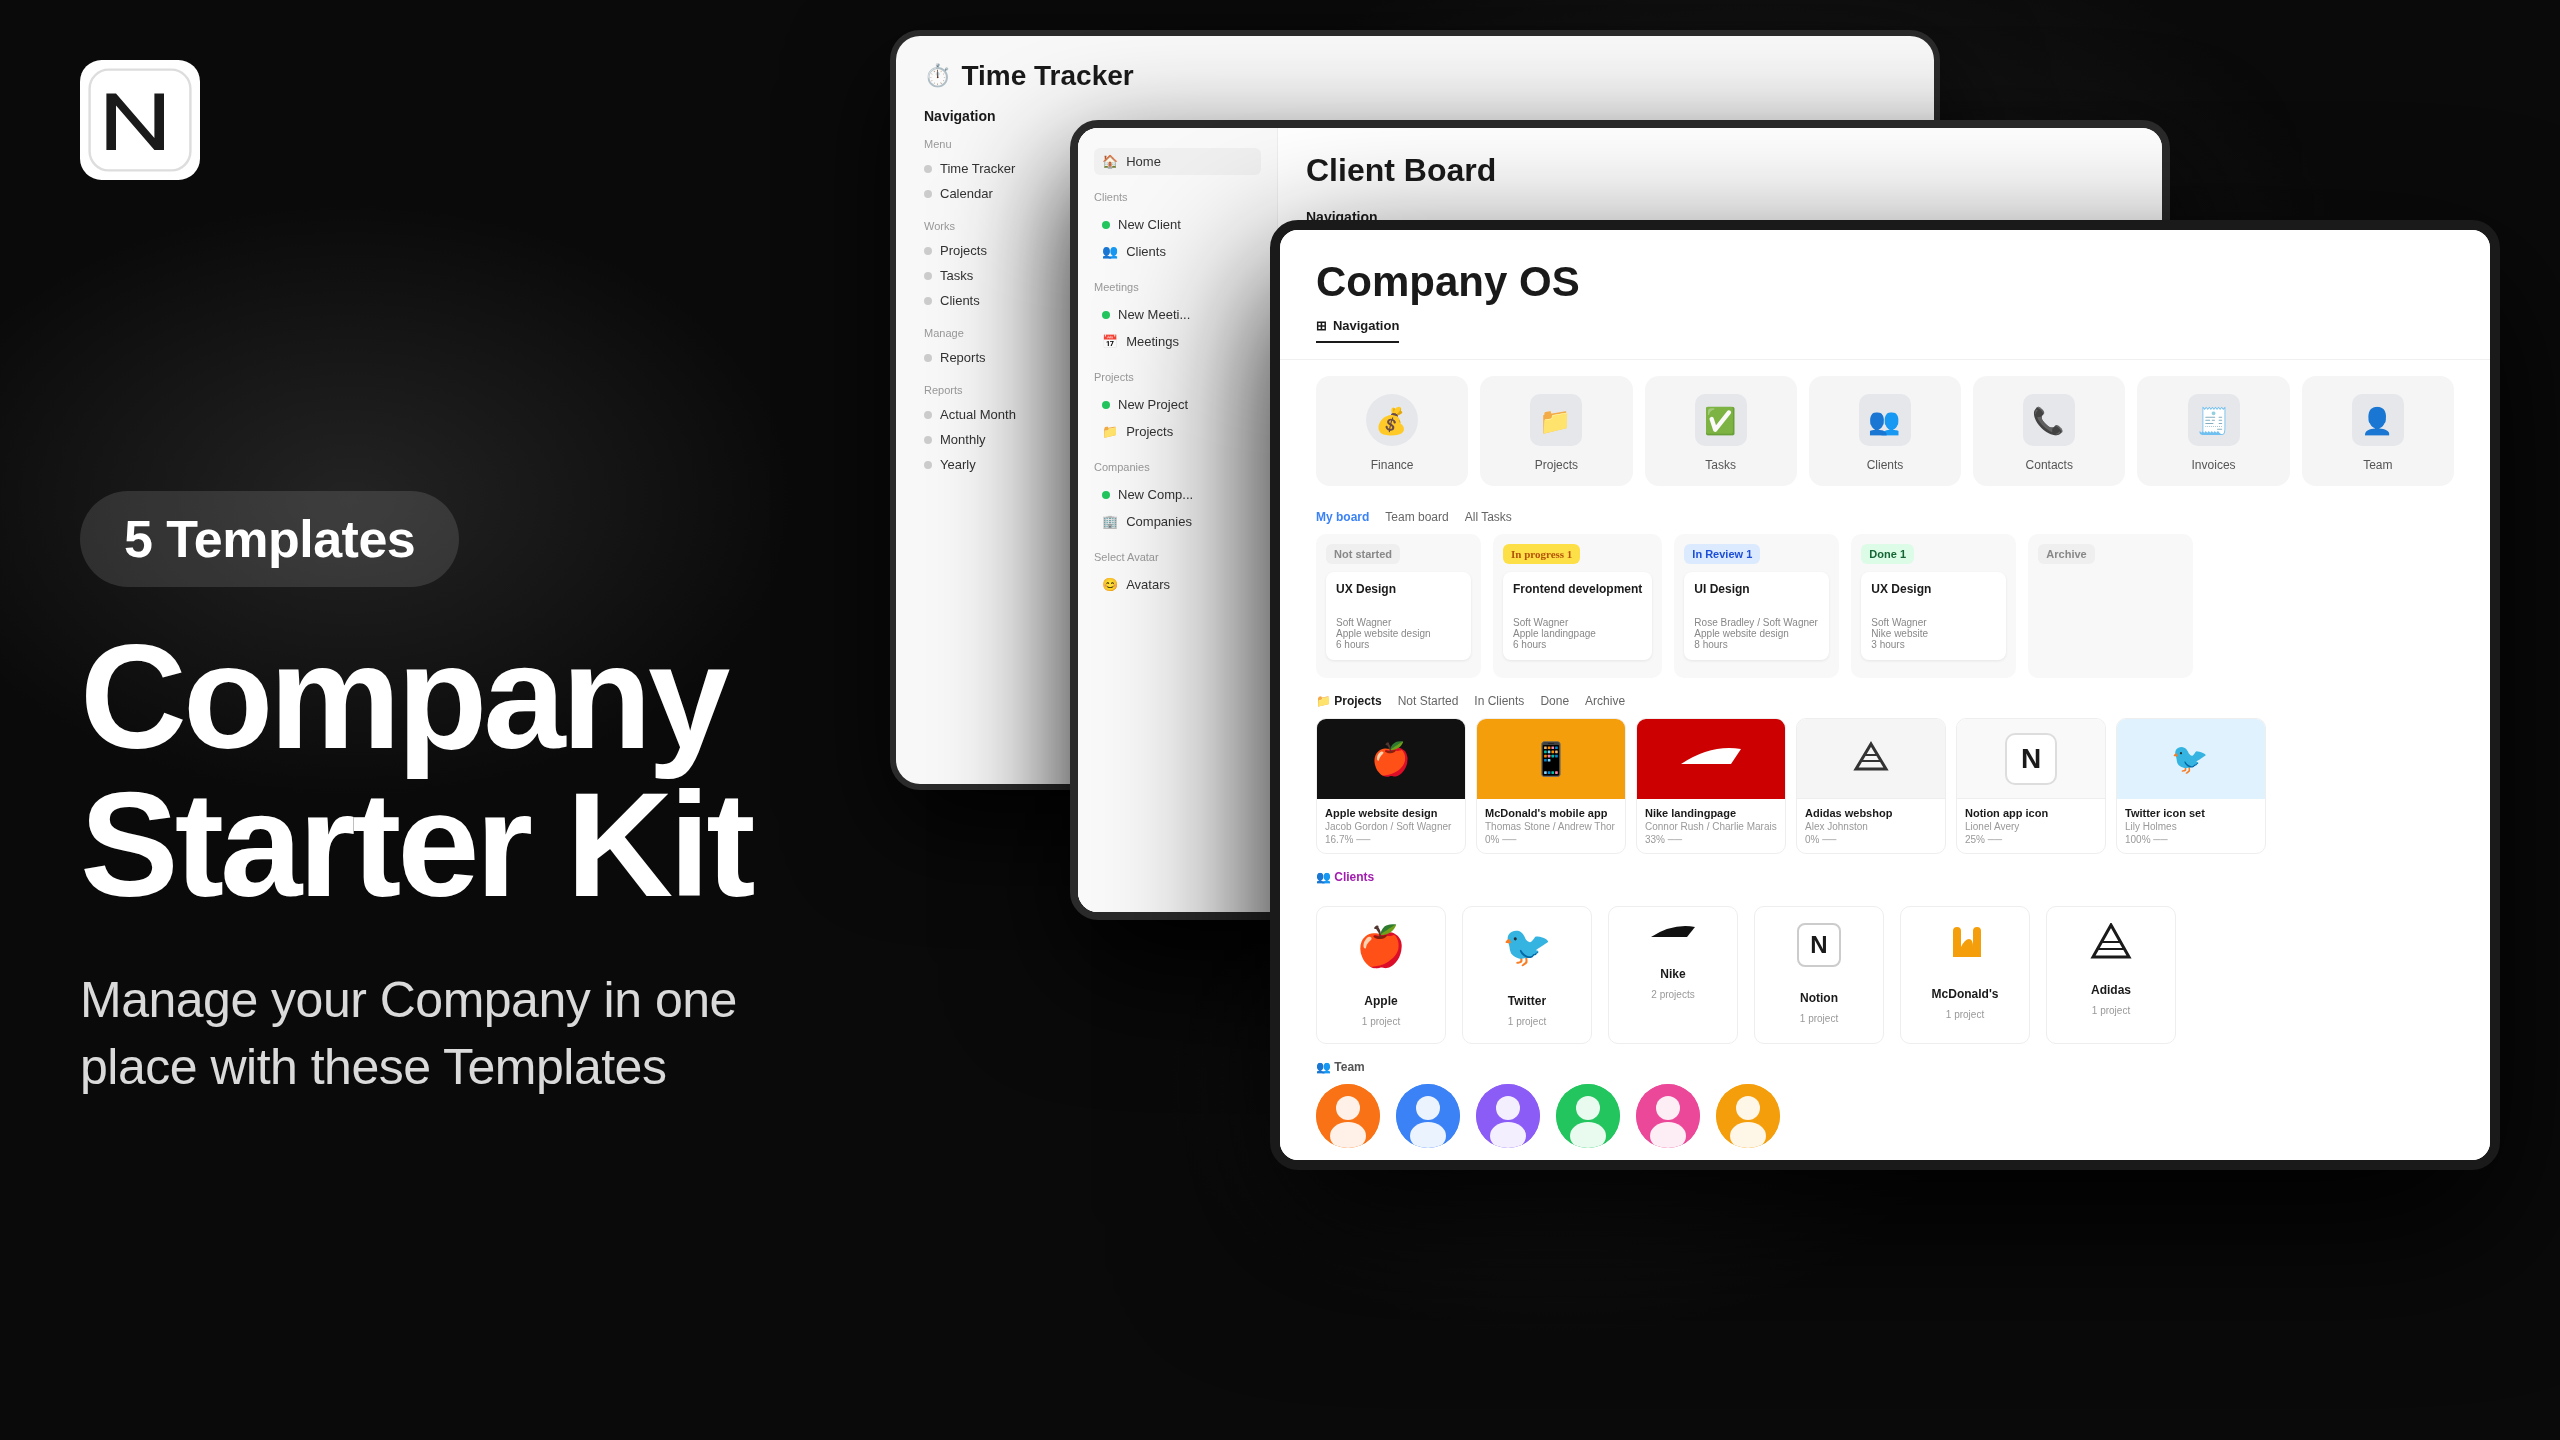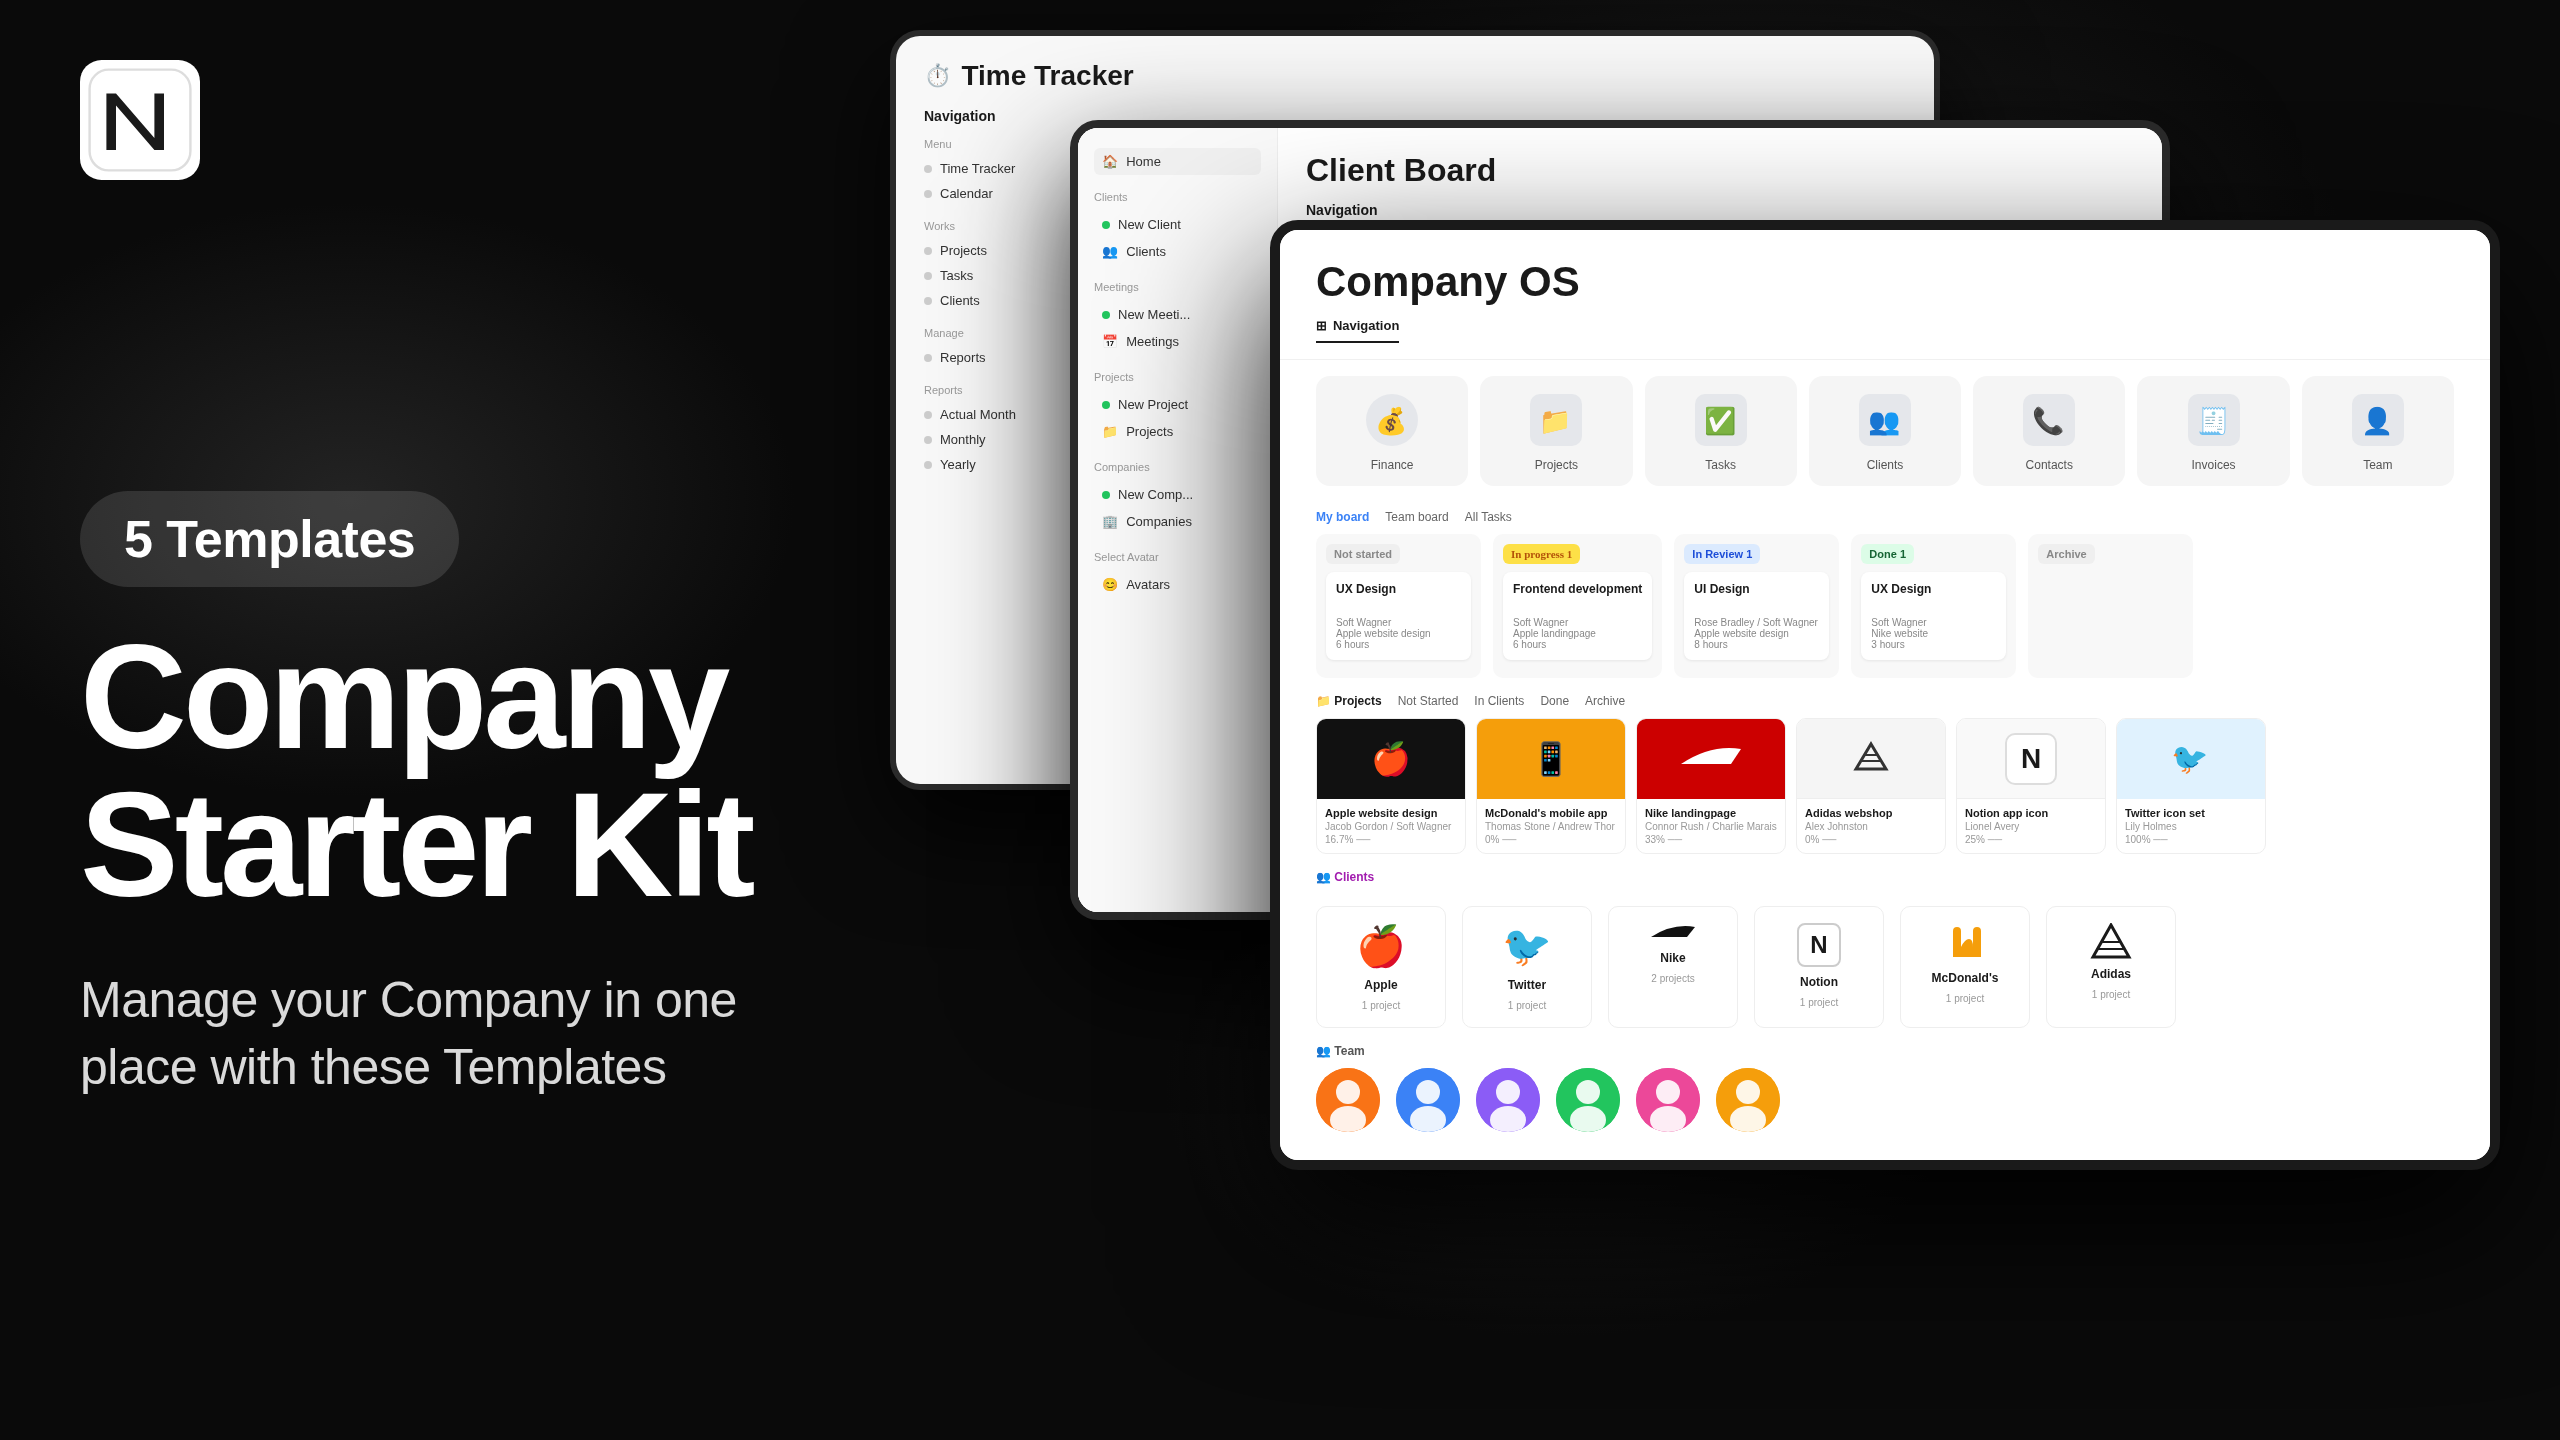--- a/index.html
+++ b/index.html
@@ -223,21 +223,21 @@
     .cb-main {
       flex: 1;
       padding: 24px 28px;
       overflow: hidden;
     }
 
     .cb-title {
       font-size: 32px;
       font-weight: 700;
       color: #1a1a1a;
-      margin-bottom: 13px;
+      margin-bottom: 20px;
     }
 
     .cb-sidebar-title {
       font-size: 11px;
       color: #999;
       margin-bottom: 8px;
       margin-top: 16px;
     }
 
     .cb-sidebar-item {
@@ -495,20 +495,21 @@
       font-size: 40px;
       display: flex;
       align-items: center;
       justify-content: center;
     }
 
     .cos-client-name {
       font-size: 12px;
       font-weight: 600;
       color: #1a1a1a;
+      margin-top: 16px;
     }
 
     .cos-client-count {
       font-size: 10px;
       color: #999;
     }
 
     
     .cos-team {
       padding: 8px 36px;

